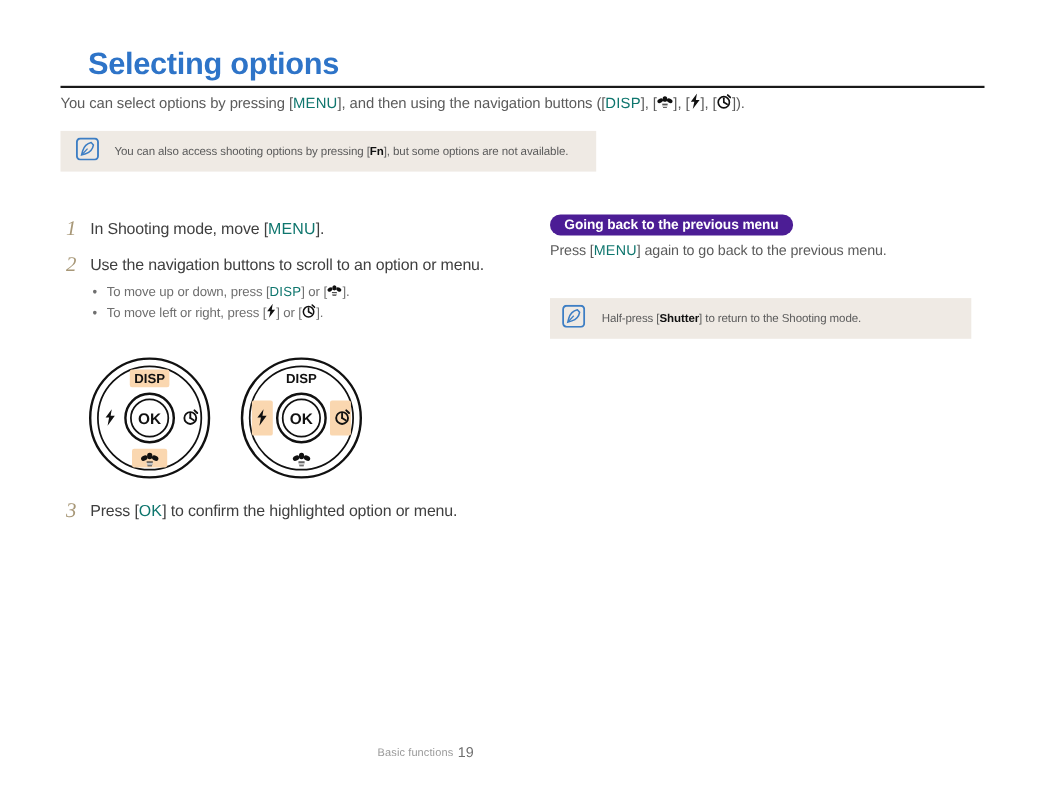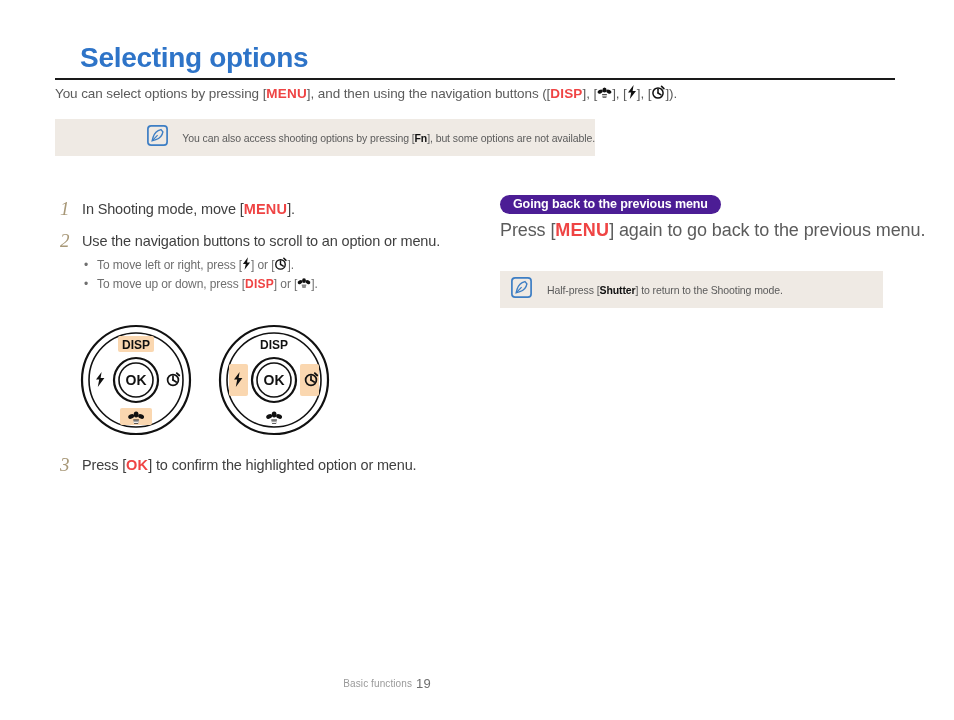--- a/index.html
+++ b/index.html
@@ -42,22 +42,22 @@
     left: 55px;
     top: 84px;
     font-size: 13.5px;
     color: #5b5b5b;
     letter-spacing: -0.1px;
     white-space: nowrap;
   }
 
   
   .key {
-    font-weight: bold;
-    color: #ef4444;
+    font-weight: normal;
+    color: #0f766e;
     letter-spacing: 0.2px;
   }
   .gl {
     display: inline-block;
     color: #111;
     font-weight: bold;
     position: relative;
     top: 1px;
   }
   .gl svg { display: block; }
@@ -77,23 +77,22 @@
   .note-text {
     font-size: 10.5px;
     color: #5b5b5b;
     letter-spacing: -0.1px;
   }
   .note-text b { color: #111; }
 
   #note-top {
     left: 55px;
     top: 119px;
-    width: 540px;
+    width: 487px;
     height: 37px;
-    justify-content: flex-end;
   }
   #note-right {
     left: 500px;
     top: 239px;
     width: 383px;
     height: 37px;
     margin-top: 32px;
   }
   #note-right .note-icon { margin-left: 11px; margin-right: 15px; }
 
@@ -164,21 +163,21 @@
     font-size: 12.5px;
     font-weight: bold;
     border-radius: 10px;
     padding: 0 13px;
     letter-spacing: -0.1px;
   }
   .section-body {
     position: absolute;
     left: 500px;
     top: 220px;
-    font-size: 18px;
+    font-size: 13px;
     color: #5b5b5b;
     letter-spacing: -0.1px;
   }
 
   
   .footer {
     position: absolute;
     left: 0;
     top: 676px;
     width: 774px;
@@ -237,37 +236,37 @@
     <span>In Shooting mode, move [</span><span class="key">MENU</span><span>].</span>
   </div>
 </div>
 
 <div class="step" id="step-2">
   <div class="step-num">2</div>
   <div>
     <div class="step-body">Use the navigation buttons to scroll to an option or menu.</div>
     <ul class="bullets">
       <li>
+        <span>To move up or down, press [</span><span class="key">DISP</span><span>] or [</span><span class="gl"><svg width="14" height="12" viewBox="0 0 15 13">
+              <ellipse cx="7.5" cy="4" rx="2.1" ry="2.6" fill="#111"></ellipse>
+              <ellipse cx="3.2" cy="5.6" rx="2.7" ry="1.9" fill="#111" transform="rotate(-28 3.2 5.6)"></ellipse>
+              <ellipse cx="11.8" cy="5.6" rx="2.7" ry="1.9" fill="#111" transform="rotate(28 11.8 5.6)"></ellipse>
+              <path d="M5 8.3 L10 8.3 L9.2 12 L5.8 12 Z" fill="#111"></path>
+              <rect x="5.1" y="9.2" width="4.8" height="0.9" fill="#fff"></rect>
+              <rect x="5.4" y="10.5" width="4.2" height="0.9" fill="#fff"></rect>
+            </svg></span><span>].</span>
+      </li>
+      <li>
         <span>To move left or right, press [</span><span class="gl"><svg width="9" height="13" viewBox="0 0 10 14">
               <path d="M6.6 0 L1 7.6 L4.2 7.6 L2.8 14 L9 6 L5.6 6 Z" fill="#111"></path>
             </svg></span><span>] or [</span><span class="gl"><svg width="13" height="13" viewBox="0 0 14 14">
               <circle cx="7" cy="8" r="5.1" fill="none" stroke="#111" stroke-width="1.5"></circle>
               <path d="M7 8 L7 4.3" stroke="#111" stroke-width="1.5" stroke-linecap="round"></path>
               <path d="M7 8 L10 9.8" stroke="#111" stroke-width="1.5" stroke-linecap="round"></path>
               <path d="M10.6 1.4 L12.9 3.6" stroke="#111" stroke-width="1.6" stroke-linecap="round"></path>
-            </svg></span><span>].</span>
-      </li>
-      <li>
-        <span>To move up or down, press [</span><span class="key">DISP</span><span>] or [</span><span class="gl"><svg width="14" height="12" viewBox="0 0 15 13">
-              <ellipse cx="7.5" cy="4" rx="2.1" ry="2.6" fill="#111"></ellipse>
-              <ellipse cx="3.2" cy="5.6" rx="2.7" ry="1.9" fill="#111" transform="rotate(-28 3.2 5.6)"></ellipse>
-              <ellipse cx="11.8" cy="5.6" rx="2.7" ry="1.9" fill="#111" transform="rotate(28 11.8 5.6)"></ellipse>
-              <path d="M5 8.3 L10 8.3 L9.2 12 L5.8 12 Z" fill="#111"></path>
-              <rect x="5.1" y="9.2" width="4.8" height="0.9" fill="#fff"></rect>
-              <rect x="5.4" y="10.5" width="4.2" height="0.9" fill="#fff"></rect>
             </svg></span><span>].</span>
       </li>
     </ul>
   </div>
 </div>
 
 <div class="wheel" id="wheel-1">
   <svg width="112" height="112" viewBox="0 0 112 112">
     <circle cx="56" cy="56" r="54" fill="#fff" stroke="#111" stroke-width="2.2"></circle>
     <circle cx="56" cy="56" r="47" fill="#fff" stroke="#111" stroke-width="1.6"></circle>

